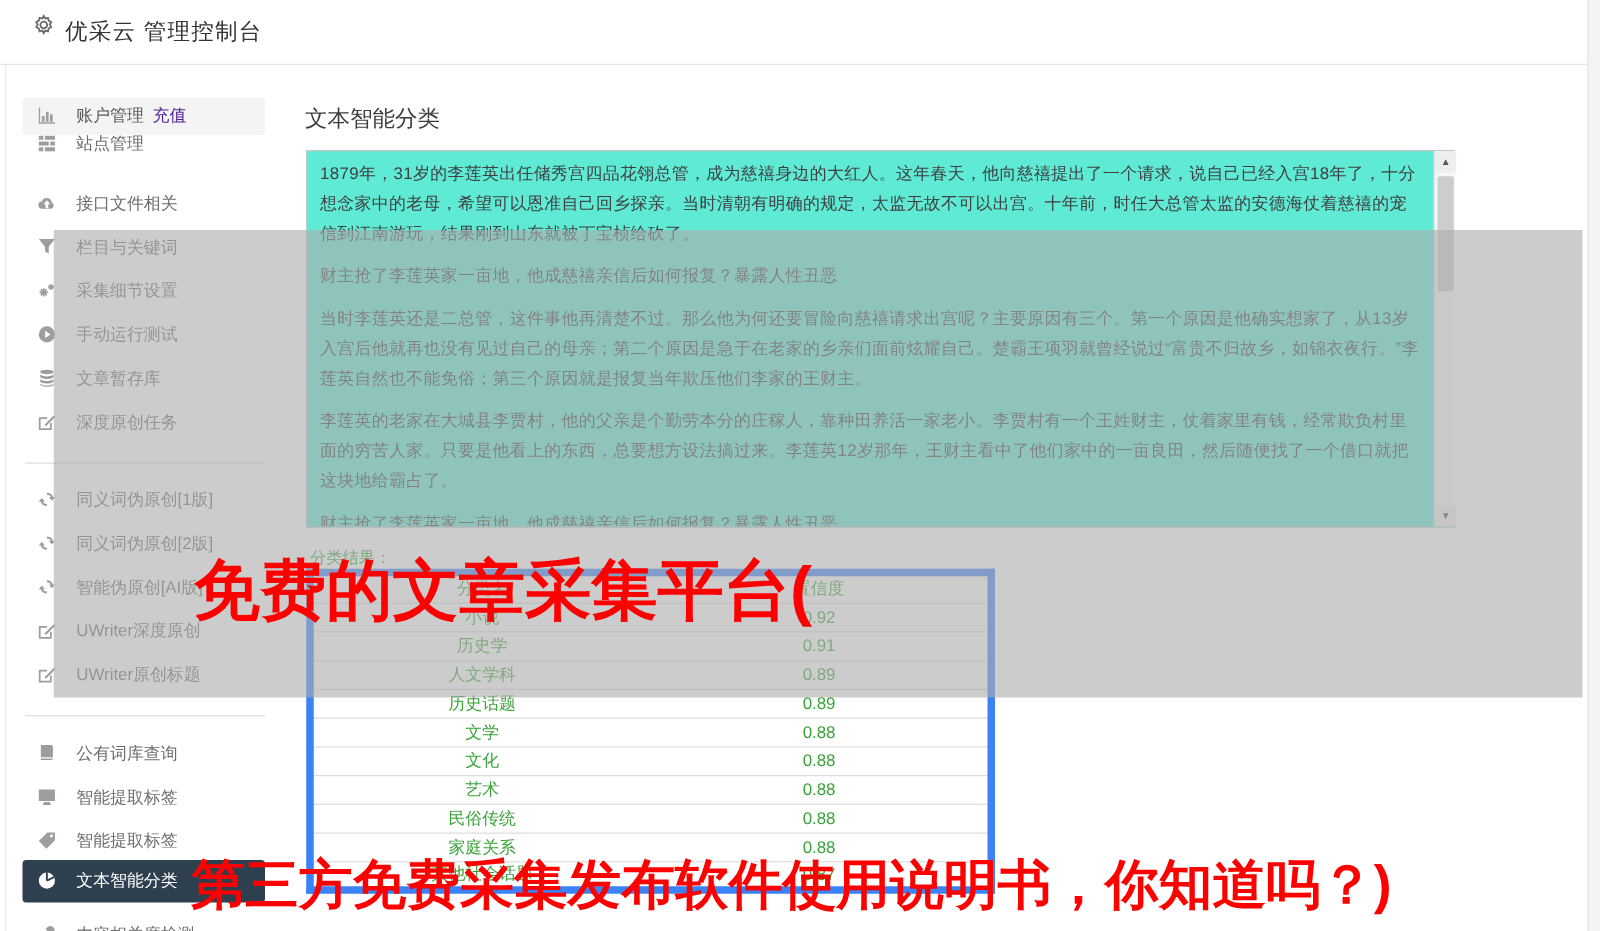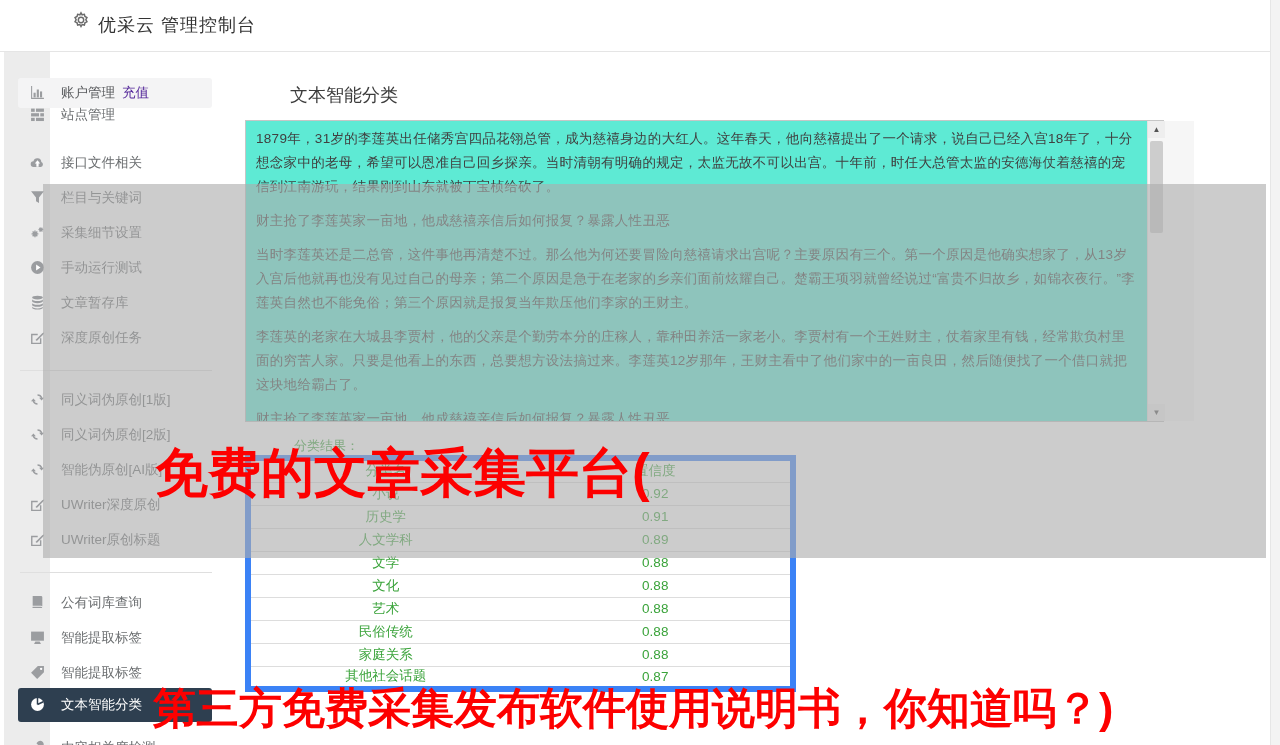--- a/index.html
+++ b/index.html
@@ -1,18 +1,18 @@
 <!DOCTYPE html>
 <html><head>
 <meta charset="utf-8">
 <style>
   * { margin:0; padding:0; box-sizing:border-box; }
   html,body { width:1280px; height:745px; overflow:hidden; background:#fff;
     font-family:"Liberation Sans","DejaVu Sans",sans-serif; }
-  .abs { position:absolute;padding-left:46px; }
+  .abs { position:absolute; }
   #stage { position:relative; width:1280px; height:745px; background:#fff; overflow:hidden; }
 
   
   #topbar { left:0; top:0; width:1280px; height:52px; background:#fff; border-bottom:1px solid #e5e5e5; }
   #topbar .gear { left:26px; top:11px; width:18px; height:18px; color:#6b6b6b; }
   #topbar .title { left:52px; top:13px; font-size:18px; color:#333; letter-spacing:1px; }
 
   
   #left-edge { left:4px; top:52px; width:1px; height:693px; background:#ececec; }
 
@@ -316,20 +316,24 @@
         </tr>
       <tr>
           <td>历史学</td>
           <td>0.91</td>
         </tr>
       <tr>
           <td>人文学科</td>
           <td>0.89</td>
         </tr>
       <tr>
+          <td>历史话题</td>
+          <td>0.89</td>
+        </tr>
+      <tr>
           <td>文学</td>
           <td>0.88</td>
         </tr>
       <tr>
           <td>文化</td>
           <td>0.88</td>
         </tr>
       <tr>
           <td>艺术</td>
           <td>0.88</td>

